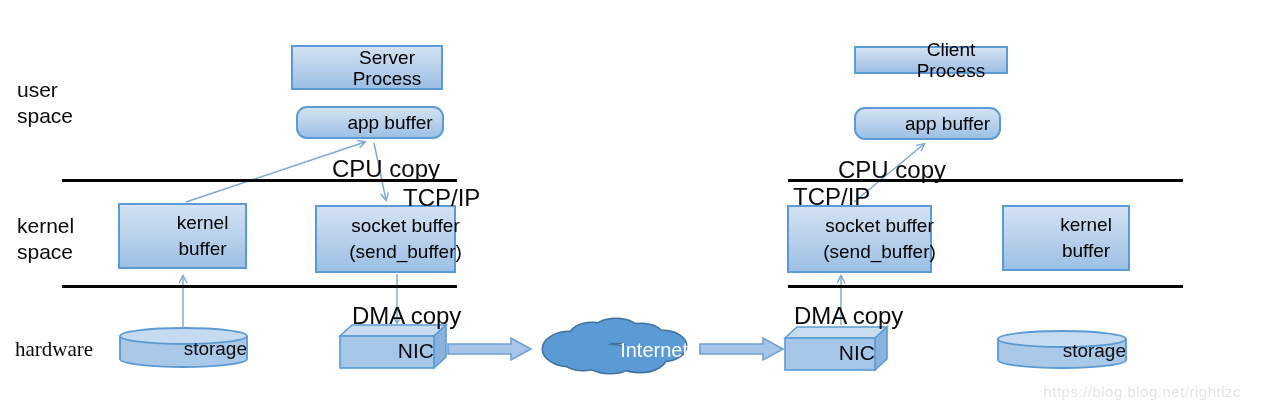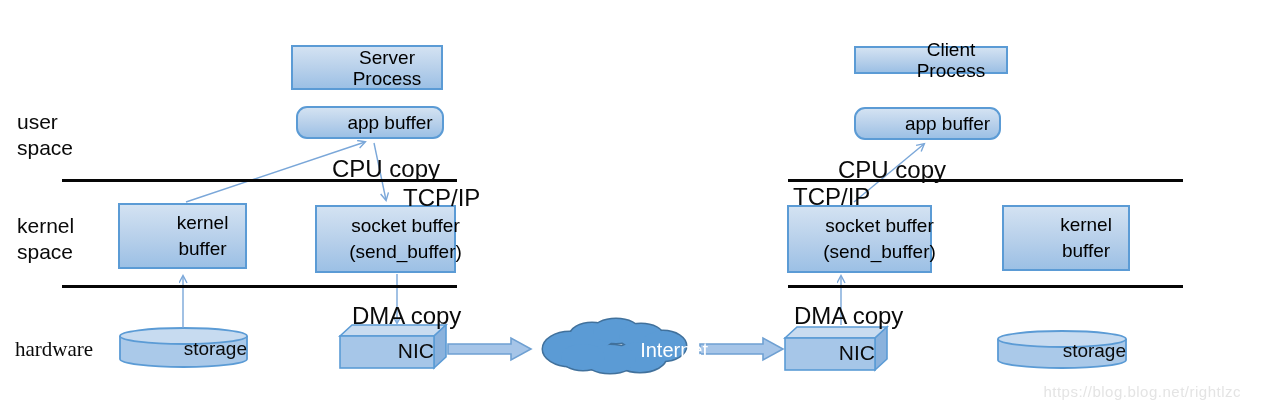--- a/index.html
+++ b/index.html
@@ -24,21 +24,21 @@
   .layer-label {
     position:absolute; font-size:21px; line-height:26px; color:#0a0a0a;
     white-space:pre-line;
   }
   .flow-label { position:absolute; font-size:24px; line-height:20px; color:#0a0a0a; white-space:nowrap; }
 
   .shape-label {
     position:absolute; text-align:right; font-size:19px; line-height:20px; color:#0a0a0a;
   }
   .nic-label { font-size:21px; }
-  .internet-label { color:#ffffff; font-size:20px;margin-left:20px; }
+  .internet-label { color:#ffffff; font-size:20px; }
 
   .watermark {
     position:absolute; right:26px; top:383px; font-size:15px; color:#e4e4e4;
     letter-spacing:0.5px;
   }
 </style>
 </head>
 <body>
 
 <div id="stage">
@@ -107,21 +107,21 @@
       <line x1="841" y1="325" x2="841" y2="276" marker-end="url(#arrowOpen)"></line>
       <line x1="854" y1="202" x2="924" y2="144" marker-end="url(#arrowOpen)"></line>
     </g>
   </svg>
 
   <div class="sep" style="left:62px;  top:179px; width:395px;"></div>
   <div class="sep" style="left:788px; top:179px; width:395px;"></div>
   <div class="sep" style="left:62px;  top:285px; width:395px;"></div>
   <div class="sep" style="left:788px; top:285px; width:395px;"></div>
 
-  <div class="layer-label" style="left:17px; top:77px;margin-top:32px;">user
+  <div class="layer-label" style="left:17px; top:77px;">user
 space</div>
   <div class="layer-label" style="left:17px; top:213px;">kernel
 space</div>
   <div class="layer-label" style="left:15px; top:336px;font-family:Liberation Serif, serif;">hardware</div>
 
   <div class="box process" style="left:291px; top:45px;  width:152px; height:45px;">Server
 Process</div>
   <div class="box rounded" style="left:296px; top:106px; width:148px; height:33px;">app buffer</div>
   <div class="box" style="left:118px; top:203px; width:129px; height:66px;">kernel
 buffer</div>

